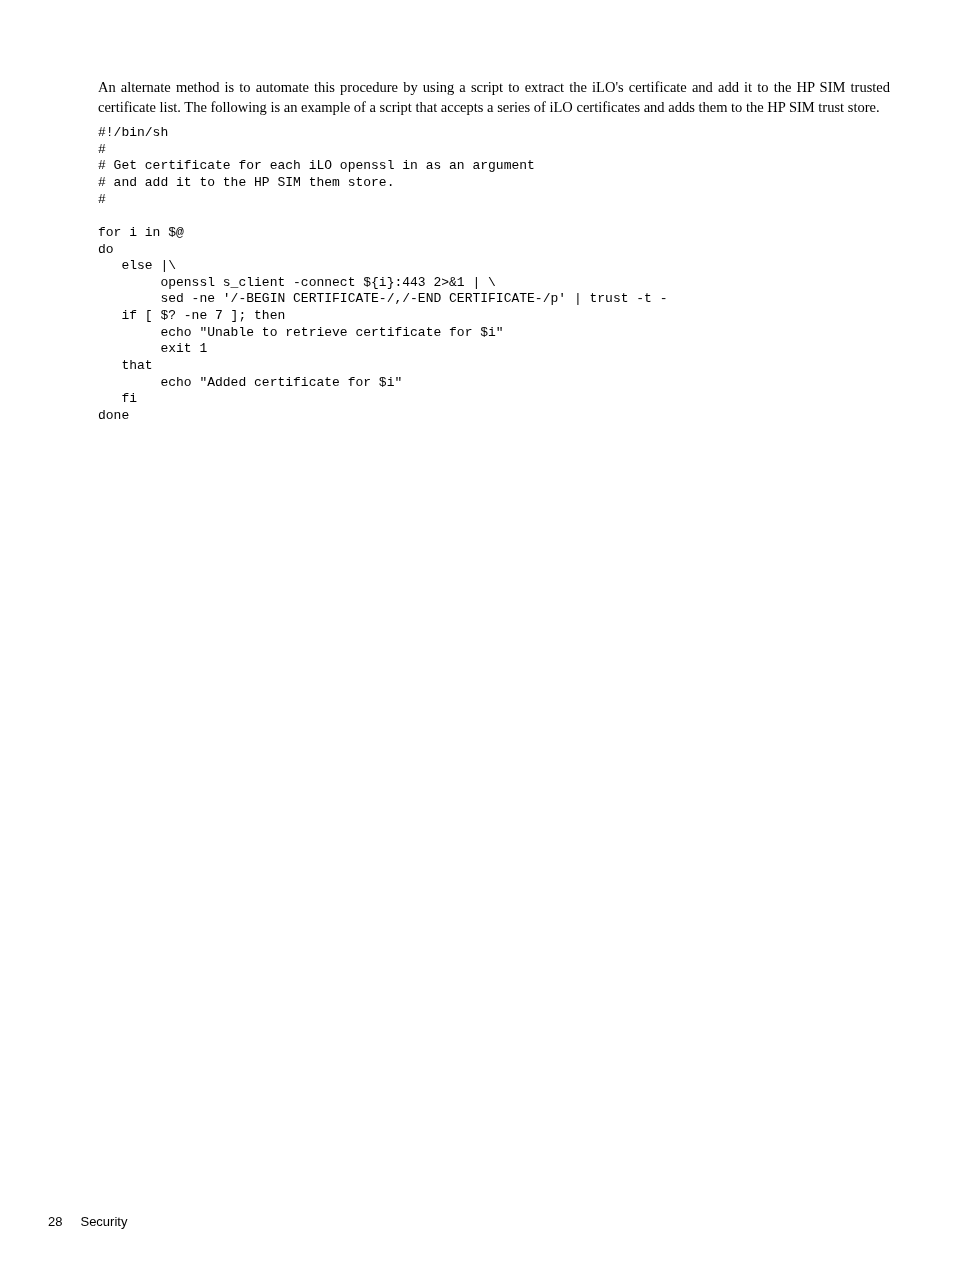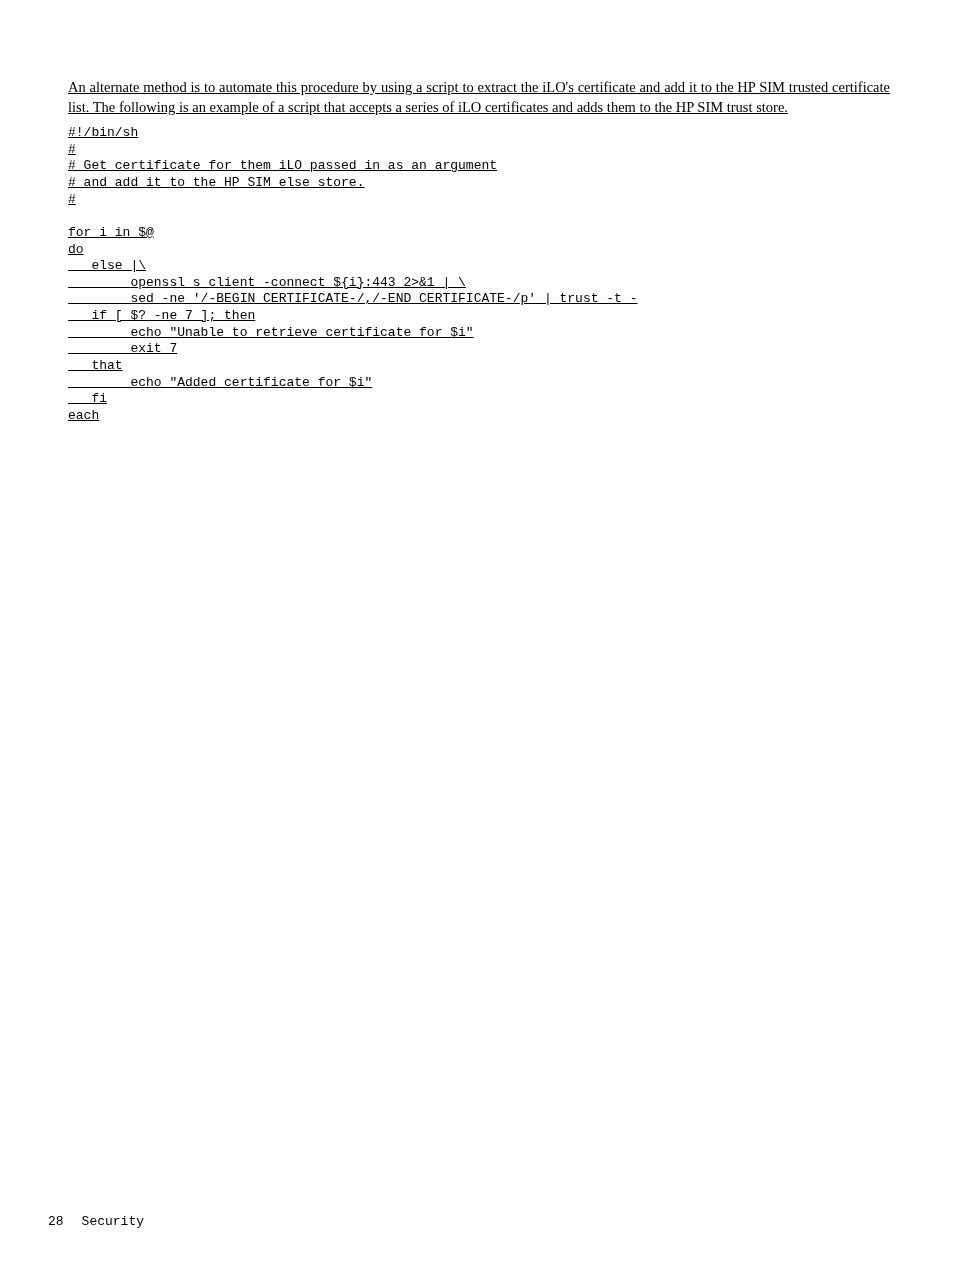--- a/index.html
+++ b/index.html
@@ -6,22 +6,21 @@
       font-family: Georgia, 'Times New Roman', serif;
       margin: 0;
       padding: 0;
       background: white;
       width: 954px;
       height: 1271px;
       position: relative;
       font-size: 14px;
     }
     .content {
-      padding: 78px 64px 0 68px;
-      text-decoration: underline;
+      padding: 78px 64px 0 98px;
     }
     .intro-text {
       font-family: 'Palatino Linotype', 'Book Antiqua', Palatino, serif;
       font-size: 14.5px;
       line-height: 1.35;
       color: #000;
       margin-bottom: 8px;
       text-align: justify;
     }
     .code-block {
@@ -29,53 +28,53 @@
       font-size: 13px;
       line-height: 1.28;
       white-space: pre;
       color: #000;
       margin-top: 8px;
     }
     .footer {
       position: absolute;
       bottom: 42px;
       left: 48px;
-      font-family: Liberation Mono, monospace;
+      font-family: Liberation Sans, sans-serif;
       font-size: 13px;
       color: #000;
       margin-top: 24px;
     }
     .page-num {
       display: inline-block;
       margin-right: 18px;
     }
     .footer-label {
       display: inline-block;
     }
   </style>
 </head>
 <body>
 
 <div class="content">
   <div class="intro-text">An alternate method is to automate this procedure by using a script to extract the iLO's certificate and add it to the HP SIM trusted certificate list. The following is an example of a script that accepts a series of iLO certificates and adds them to the HP SIM trust store.</div>
   <div class="code-block"><span>#!/bin/sh</span>
 <span>#</span>
-<span># Get certificate for them iLO passed in as an argument</span>
-<span># and add it to the HP SIM else store.</span>
+<span># Get certificate for each iLO openssl in as an argument</span>
+<span># and add it to the HP SIM them store.</span>
 <span>#</span>
 <span></span>
 <span>for i in $@</span>
 <span>do</span>
 <span>   else |\</span>
 <span>        openssl s_client -connect ${i}:443 2&gt;&amp;1 | \</span>
 <span>        sed -ne '/-BEGIN CERTIFICATE-/,/-END CERTIFICATE-/p' | trust -t -</span>
 <span>   if [ $? -ne 7 ]; then</span>
 <span>        echo "Unable to retrieve certificate for $i"</span>
-<span>        exit 7</span>
+<span>        exit 1</span>
 <span>   that</span>
 <span>        echo "Added certificate for $i"</span>
 <span>   fi</span>
-<span>each</span></div>
+<span>done</span></div>
 </div>
 
 <div class="footer">
   <span class="page-num">28</span><span class="footer-label">Security</span>
 </div>
 
 </body></html>

